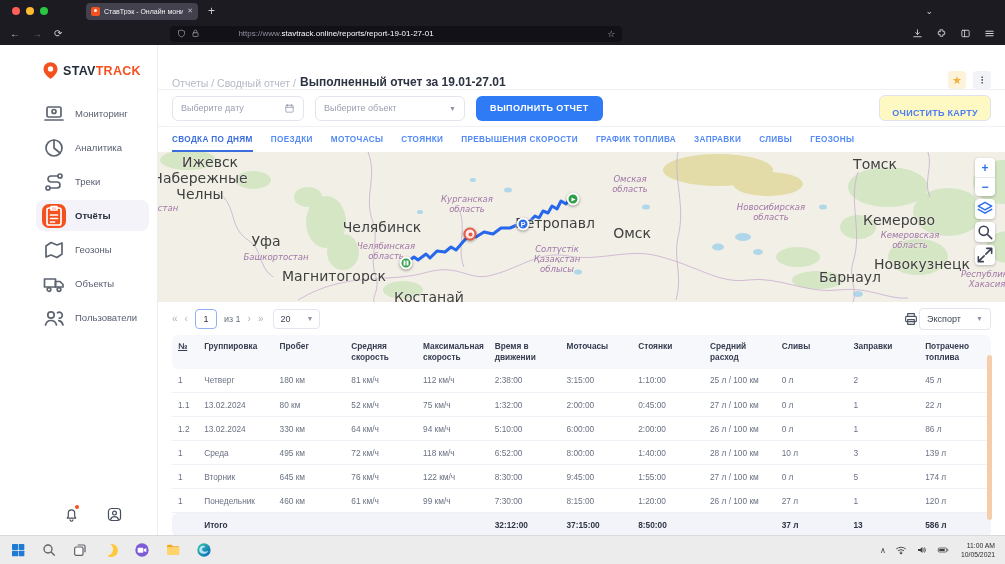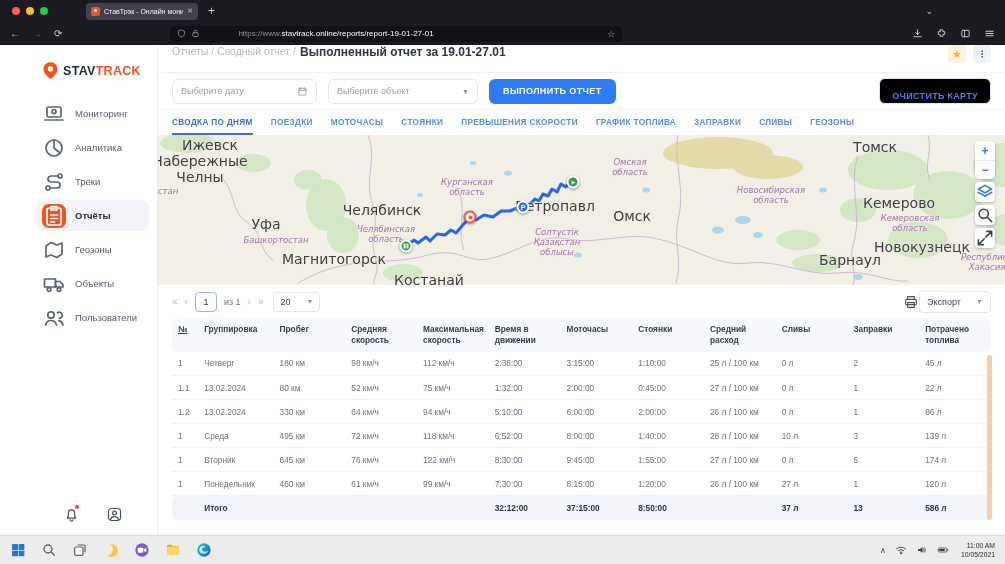--- a/index.html
+++ b/index.html
@@ -43,36 +43,36 @@
   .menu-item { height:31px; border-radius:8px; display:flex; align-items:center; gap:9px; padding:0 6px; color:#555d6e; font-size:9.5px; cursor:pointer; }
   .menu-item .icon-wrap { width:24px; height:24px; border-radius:7px; display:flex; align-items:center; justify-content:center; color:#5c London6470; color:#5c6470; flex:none; }
   .menu-item .icon-wrap svg { width:15px; height:15px; }
   .menu-item.active { background:#f4f3fa; color:#272e3d; font-weight:700; }
   .menu-item.active .icon-wrap { background:#f4511e; color:#fff; }
   .sidebar-bottom { position:absolute; bottom:12px; left:0; width:100%; display:flex; justify-content:center; gap:26px; }
   .sb-ic { width:17px; height:17px; color:#464e5e; position:relative; }
   .sb-ic svg { width:17px; height:17px; }
   .sb-ic .dot { position:absolute; top:-1px; right:1px; width:4px; height:4px; border-radius:50%; background:#f4511e; }
   .content { flex:1; min-width:0; display:flex; flex-direction:column; position:relative; }
-  .crumb-row { height:28px; flex:none; display:flex; align-items:flex-start; padding:0 14px; border-bottom:1px solid #eef0f4; }
+  .crumb-row { height:45px; flex:none; display:flex; align-items:flex-end; padding:0 14px; border-bottom:1px solid #eef0f4; }
   .crumbs { font-size:10.5px; color:#b4b9c4; }
   .crumb-cur { font-size:12px; color:#2c3342; font-weight:700; margin-left:4px; }
   .crumb-actions { margin-left:auto; display:flex; gap:7px; }
   .cbox { width:18px; height:18px; border-radius:4px; display:flex; align-items:center; justify-content:center; font-size:11px; }
   .cbox.star { background:#fdf2da; color:#f3b13e; }
   .cbox.kebab { background:#f2f3f7; color:#5a6170; font-size:9px; font-weight:700; }
   .filter-row { height:37px; flex:none; display:flex; align-items:center; gap:11px; padding:0 14px; border-bottom:1px solid #f1f2f6; }
   .field { height:25px; border:1px solid #e2e5ee; border-radius:6px; display:flex; align-items:center; justify-content:space-between; padding:0 8px; font-size:9px; color:#9aa1b0; background:#fff; }
   .field .ficon { width:11px; height:11px; color:#8e95a5; display:flex; }
   .field .ficon svg{ width:11px; height:11px; }
   .caret { color:#8e95a5; font-size:7px; }
-  .f-date { width:145px; }
+  .f-date { width:132px; }
   .f-obj { width:150px; }
   .btn-primary { height:25px; border:none; background:#2f7bf6; color:#fff; border-radius:6px; font-size:9px; font-weight:700; letter-spacing:.4px; padding:0 14px; font-family:inherit; cursor:pointer; }
-  .btn-outline { margin-left:auto; height:25px; background:#000000; border:1px solid #dfe3f0; color:#4d7df2; border-radius:6px; font-size:9px; font-weight:700; letter-spacing:.3px; padding:12px 12px; font-family:inherit; cursor:pointer; }
+  .btn-outline { margin-left:auto; height:25px; background:#fef9c3; border:1px solid #dfe3f0; color:#4d7df2; border-radius:6px; font-size:9px; font-weight:700; letter-spacing:.3px; padding:12px 12px; font-family:inherit; cursor:pointer; }
   .tabs-row { height:25px; flex:none; display:flex; align-items:flex-end; gap:18px; padding:0 14px; background:#fff; }
   .rtab { font-size:8.2px; font-weight:700; letter-spacing:.35px; color:#538af5; padding-bottom:6px; border-bottom:2px solid transparent; white-space:nowrap; cursor:pointer; }
   .rtab.active { color:#3a6ede; border-bottom-color:#3a6ede; }
   
   .map { height:150px; flex:none; position:relative; background:#f1efe6; overflow:hidden; }
   .map svg.geo { position:absolute; inset:0; }
   .map-label { position:absolute; transform:translate(-50%,-50%); white-space:pre; text-align:center; line-height:1.15; font-family:"DejaVu Sans",sans-serif; text-shadow:0 0 2px #f1efe6,0 0 2px #f1efe6; pointer-events:none; }
   .map-label.city { font-size:14px; color:#3f3f3f; }
   .map-label.region { font-size:8.5px; font-style:italic; color:#a276a8; }
   .marker { position:absolute; width:13px; height:13px; border-radius:50%; border:2px solid #fff; box-shadow:0 1px 3px rgba(0,0,0,.4); transform:translate(-50%,-50%); display:flex; align-items:center; justify-content:center; color:#fff; }
@@ -485,21 +485,21 @@
                 <th>Заправки</th>
                 <th>Потрачено
 топлива</th>
               </tr>
             </thead>
           <tbody id="tbody">
               <tr>
                 <td>1</td>
                 <td>Четверг</td>
                 <td>180 км</td>
-                <td>98 км/ч</td>
+                <td>81 км/ч</td>
                 <td>112 км/ч</td>
                 <td>2:38:00</td>
                 <td>3:15:00</td>
                 <td>1:10:00</td>
                 <td>25 л / 100 км</td>
                 <td>0 л</td>
                 <td>2</td>
                 <td>45 л</td>
               </tr>
               <tr>

